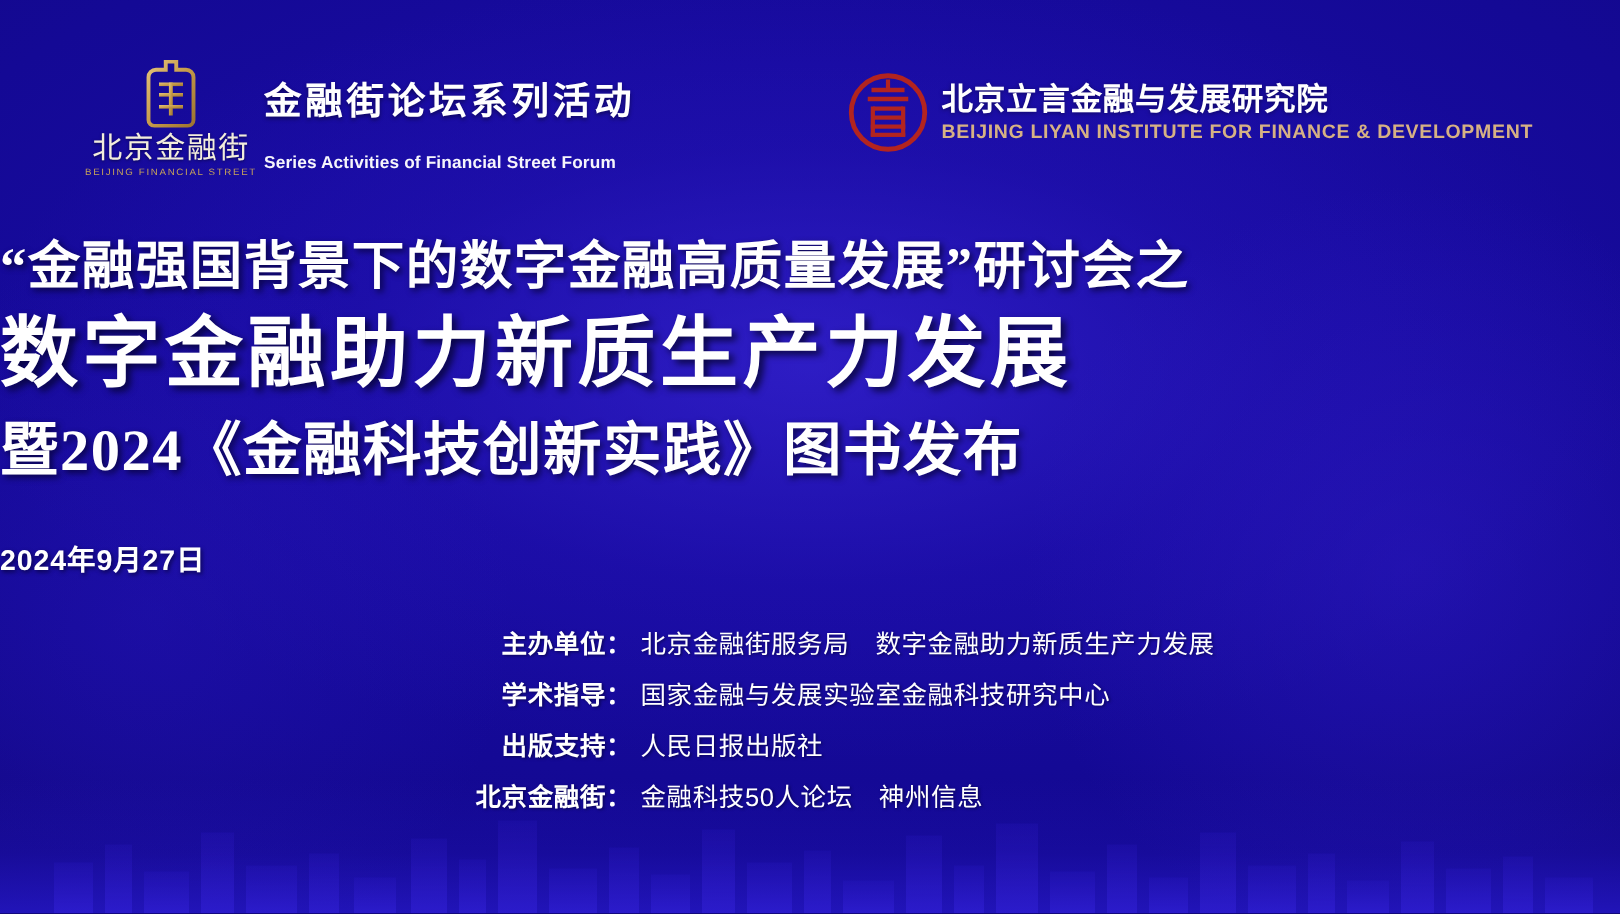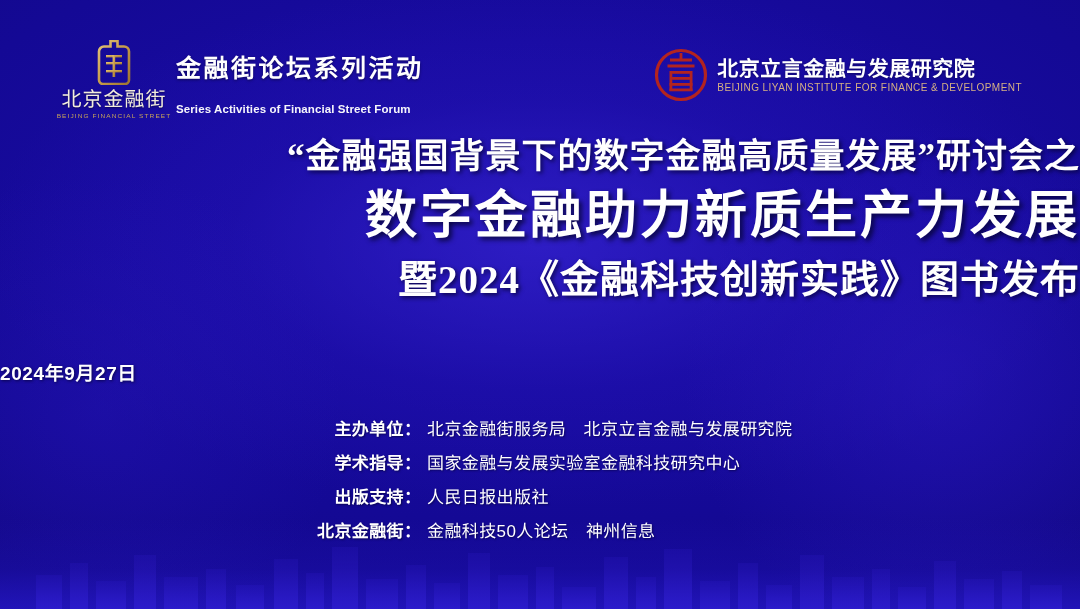--- a/index.html
+++ b/index.html
@@ -162,34 +162,34 @@
     font-size: 21px;
     font-weight: 700;
     letter-spacing: 0.5px;
     color: #ffffff;
     line-height: 1.1;
     white-space: nowrap;
     text-shadow: 0 1px 3px rgba(0,0,0,.4);
   }
   .inst-en {
     margin-top: 2px;
-    font-size: 10px;
-    font-weight: 400;
+    font-size: 13px;
+    font-weight: 700;
     letter-spacing: 0.45px;
     color: #d6b184;
     white-space: nowrap;
   }
 
   
   .titles {
     position: absolute;
     left: 0;
-    top: 136px;
-    width: 1080px;
-    text-align: right;
+    top: 157px;
+    width: 1080px;
+    text-align: left;
   }
   .title-line1 {
     font-family: "Liberation Serif", "DejaVu Serif", serif;
     font-size: 35px;
     font-weight: 700;
     color: #ffffff;
     letter-spacing: 1px;
     line-height: 1.18;
     text-shadow: 2px 2px 4px rgba(4,2,40,.75);
     white-space: nowrap;
@@ -381,21 +381,21 @@
     <div class="title-line3">暨2024《金融科技创新实践》图书发布</div>
   </div>
 
   <div class="event-date">2024年9月27日</div>
 
   <div class="credits">
 
     <div class="credit-row">
       <span class="credit-label">主办单位</span>
       <span class="credit-colon">：</span>
-      <span class="credit-value">北京金融街服务局　北京立言金融与发展研究院</span>
+      <span class="credit-value">北京金融街服务局　数字金融助力新质生产力发展</span>
     </div>
 
     <div class="credit-row">
       <span class="credit-label">学术指导</span>
       <span class="credit-colon">：</span>
       <span class="credit-value">国家金融与发展实验室金融科技研究中心</span>
     </div>
 
     <div class="credit-row">
       <span class="credit-label">出版支持</span>

